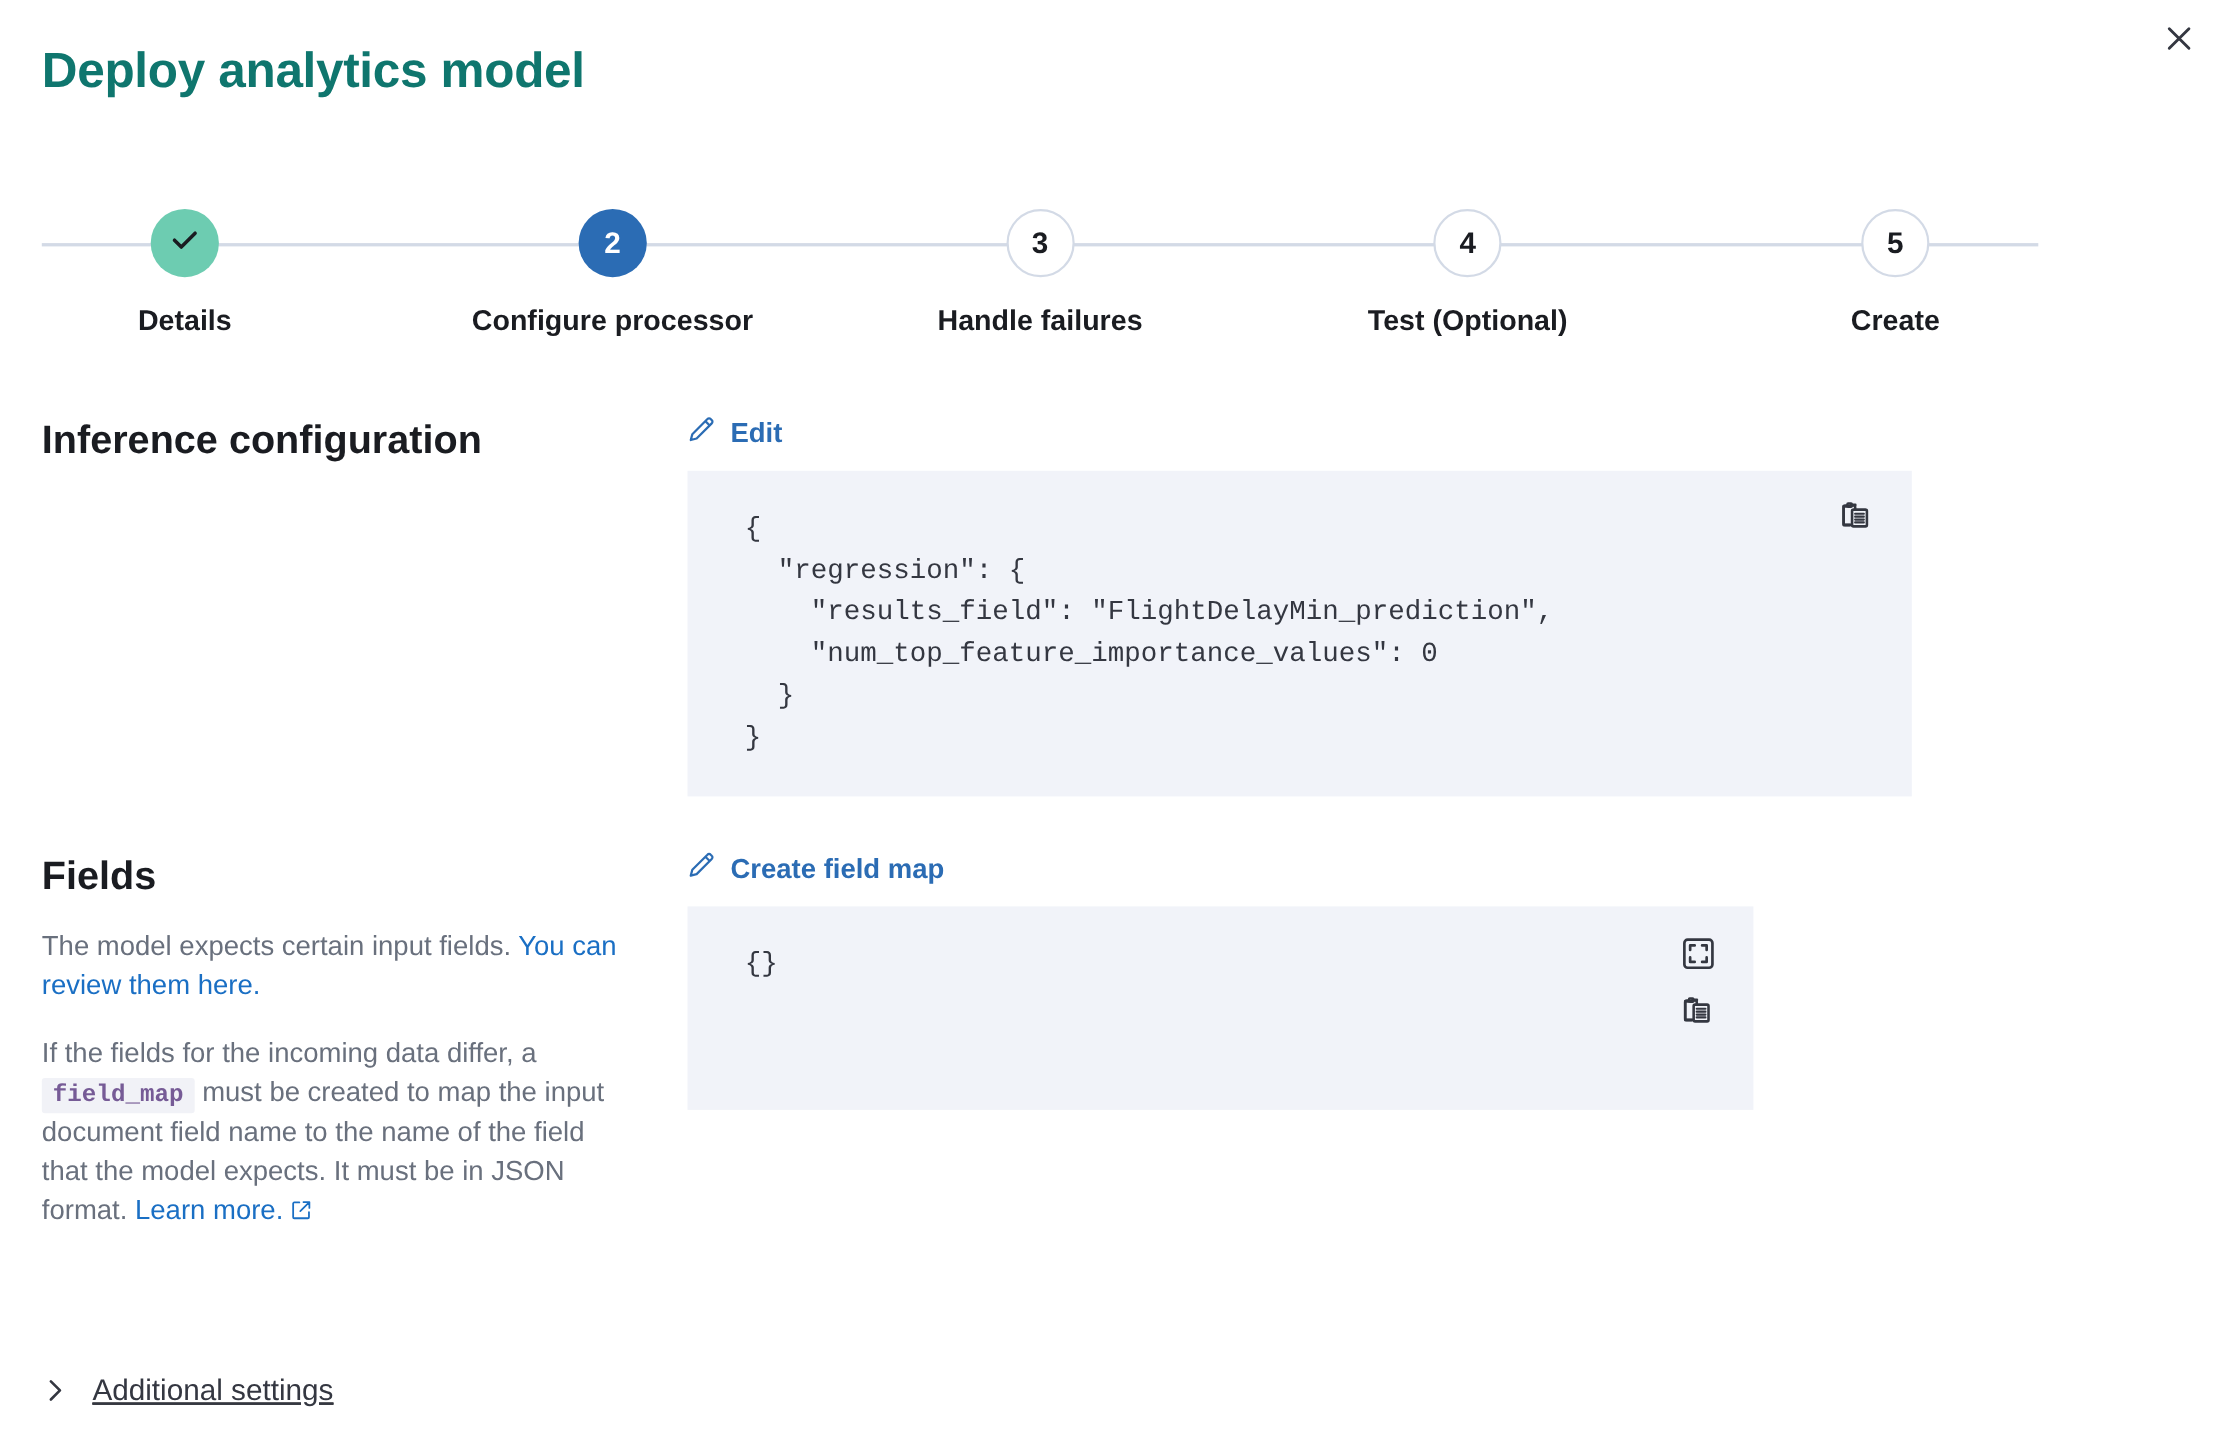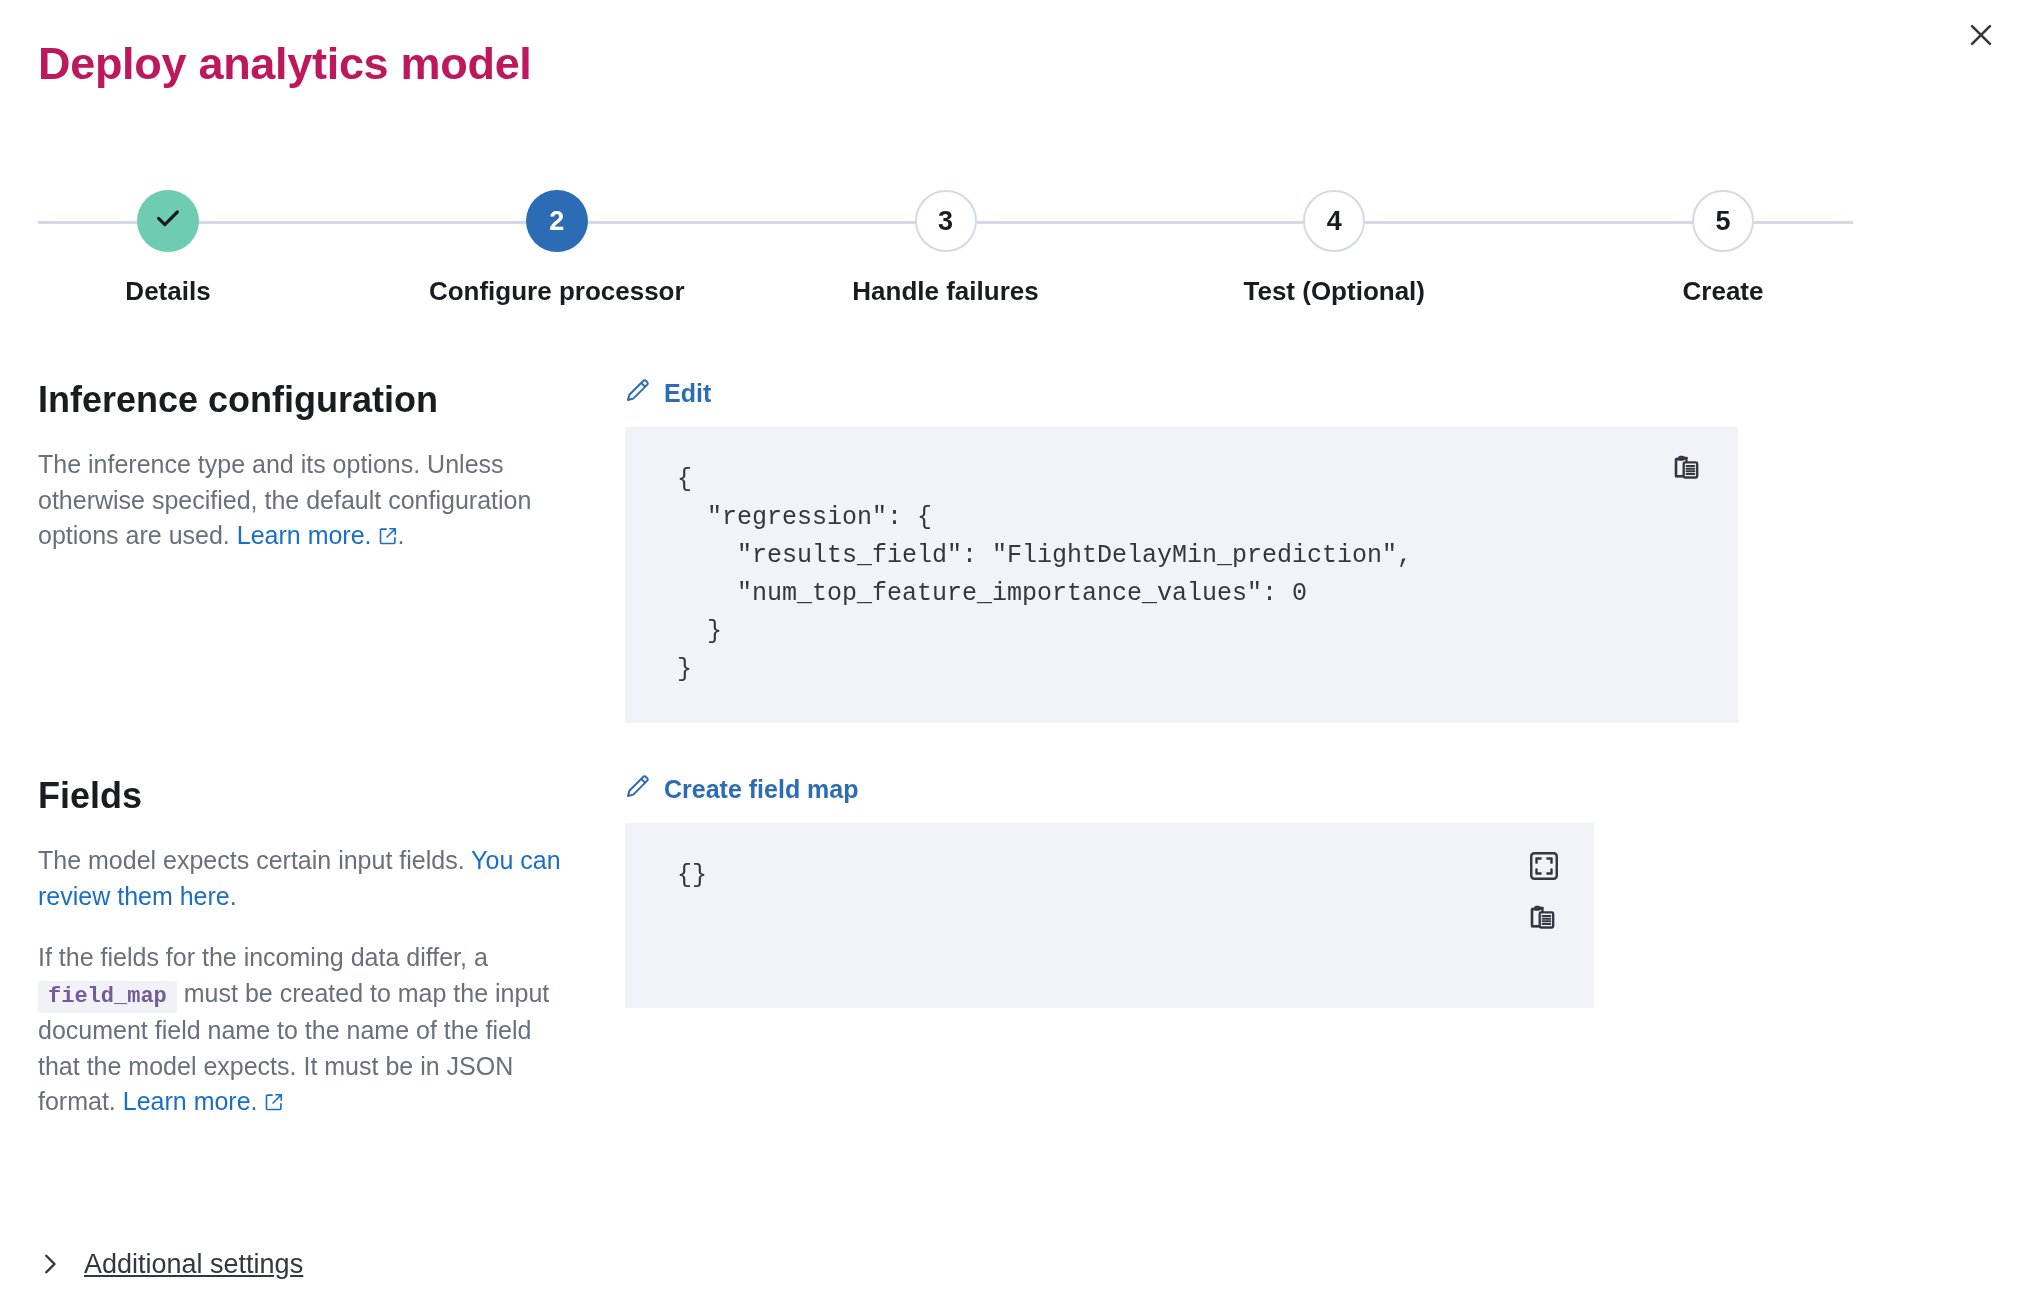--- a/index.html
+++ b/index.html
@@ -19,21 +19,21 @@
     width: 48px; height: 48px;
     display: flex; align-items: center; justify-content: center;
     background: transparent; border: none; cursor: pointer; padding: 0;
   }
   .close-btn svg { width: 26px; height: 26px; }
 
   
   .modal-title {
     position: absolute; left: 38px; top: 38px;
     font-size: 45px; font-weight: 700; letter-spacing: -0.3px;
-    color: #be185d; line-height: 1.15; margin: 0;
+    color: #0f766e; line-height: 1.15; margin: 0;
   }
 
   
   .stepper {
     position: absolute; left: 38px; top: 190px; width: 1815px;
     display: flex; align-items: flex-start; justify-content: space-between;
   }
   .step {
     display: flex; flex-direction: column; align-items: center;
     position: relative; flex: 0 0 auto; z-index: 2; width: 260px;
@@ -178,24 +178,20 @@
       </div>
 
     </div>
   </div>
 
   <div class="content">
 
     <div class="section" id="inference-section">
       <div class="section-left">
         <h2 class="section-title">Inference configuration</h2>
-        <p class="section-desc"><span>The inference type and its options. Unless otherwise specified, the default configuration options are used. </span><a class="link">Learn more.</a><span class="ext-icon"><svg viewBox="0 0 16 16" fill="none" xmlns="http://www.w3.org/2000/svg">
-                <path d="M6.5 2.5H2.8A.8.8 0 0 0 2 3.3v9.9a.8.8 0 0 0 .8.8h9.9a.8.8 0 0 0 .8-.8V9.5" stroke="#1A6FC4" stroke-width="1.3" stroke-linecap="round" stroke-linejoin="round"></path>
-                <path d="M9.5 2.2h4.3v4.3M13.6 2.4 7.2 8.8" stroke="#1A6FC4" stroke-width="1.3" stroke-linecap="round" stroke-linejoin="round"></path>
-              </svg></span><span>.</span></p>
       </div>
 
       <div class="section-right">
         <button class="action-link">
           <span>
             <svg viewBox="0 0 16 16" fill="none" xmlns="http://www.w3.org/2000/svg">
               <path d="M11.6 1.9a1.3 1.3 0 0 1 1.9 0l.6.6a1.3 1.3 0 0 1 0 1.9L5.3 13.2 1.9 14.1l.9-3.4 8.8-8.8Z" stroke="#2B6CB4" stroke-width="1.3" stroke-linejoin="round"></path>
               <path d="M10.4 3.1 12.9 5.6" stroke="#2B6CB4" stroke-width="1.3"></path>
             </svg>
           </span>

